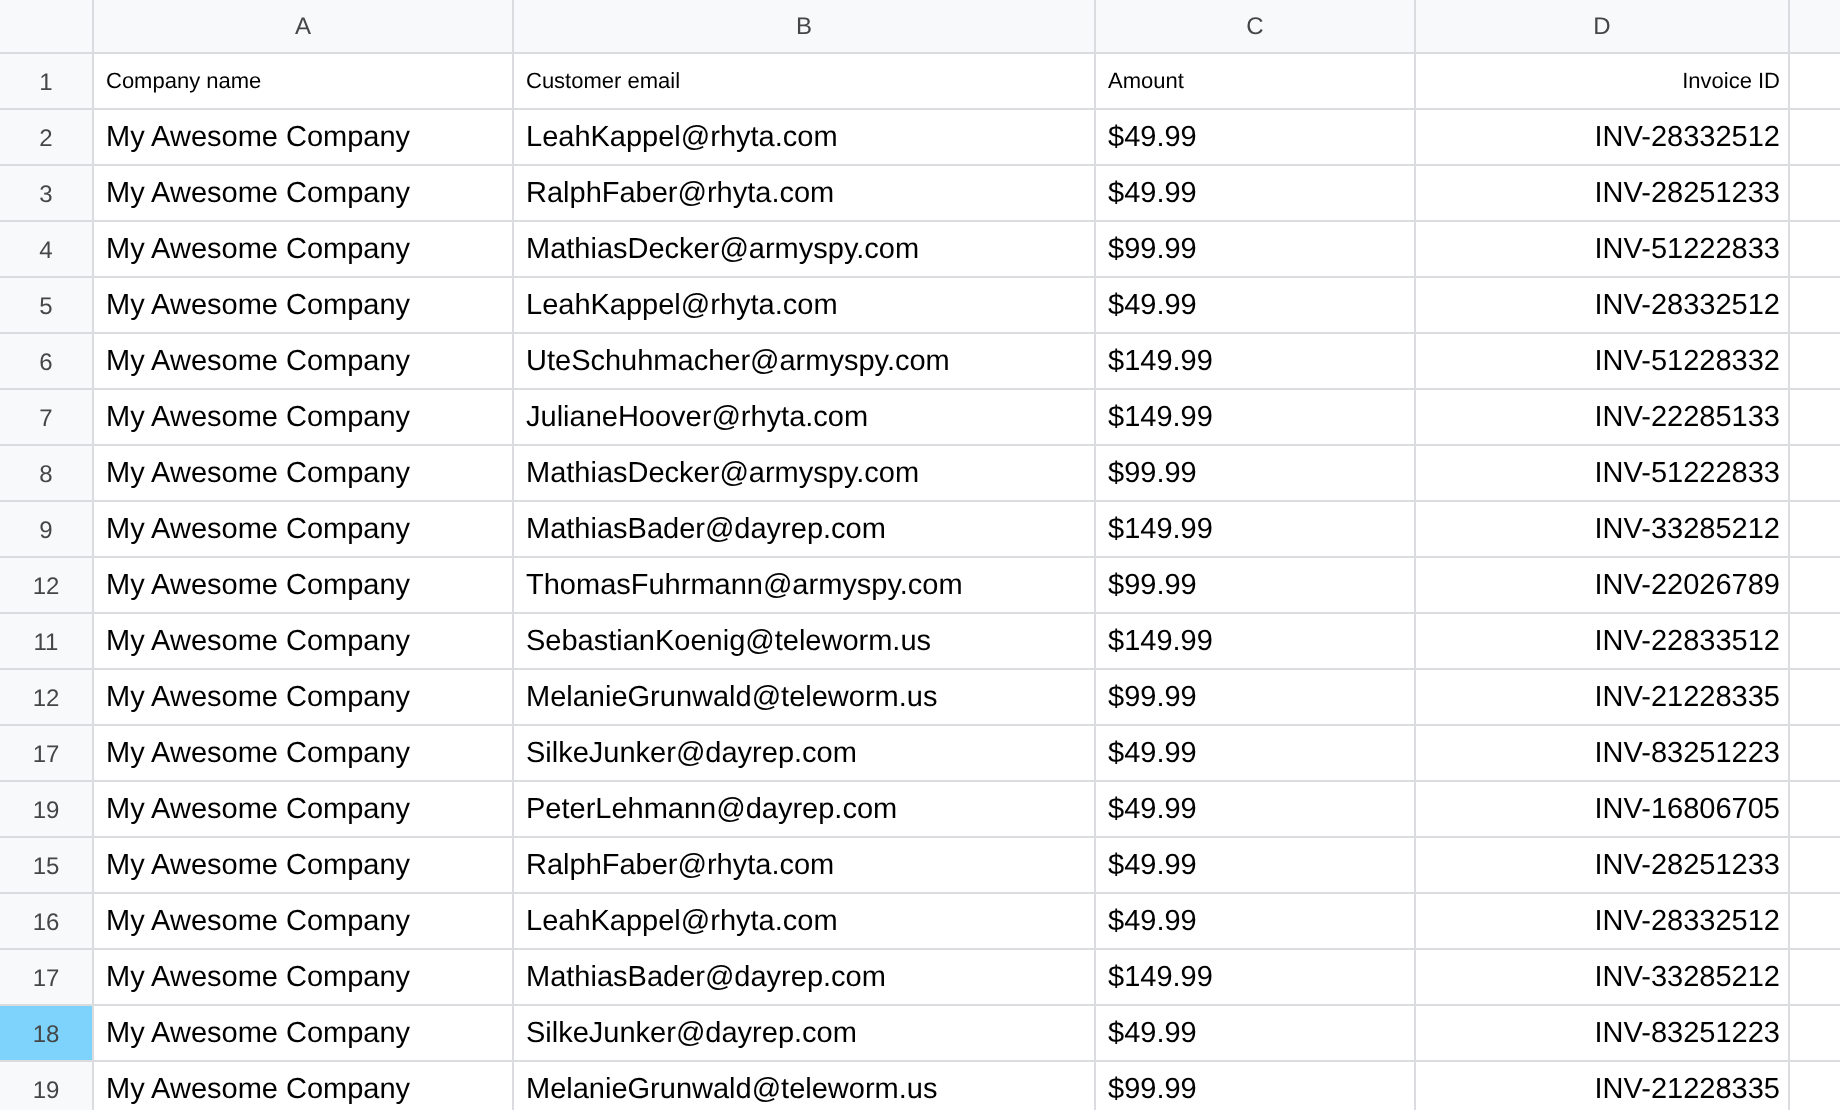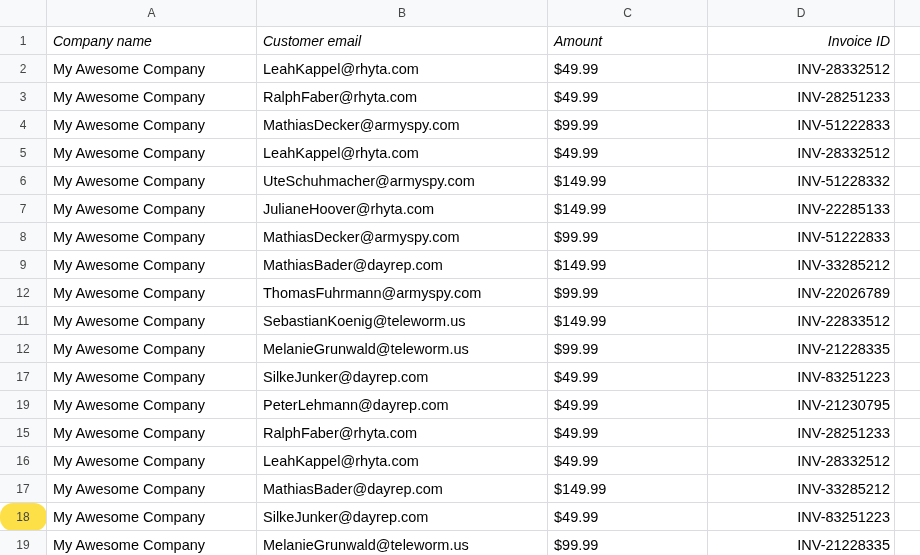--- a/index.html
+++ b/index.html
@@ -54,43 +54,41 @@
     border: 1px solid #dadce0;
     border-left: none;
     font-size: 12px;
     color: #444746;
     text-align: center;
     vertical-align: middle;
     padding: 0;
     height: 27px;
   }
   tr.highlight td.rownum {
-    background: #fde047;
-    border-radius: 13px;
+    background: #7dd3fc;
   }
 
   td.cell {
     border: 1px solid #dadce0;
     height: 27px;
     padding: 0 4px 0 6px;
     font-size: 14.5px;
     color: #000000;
     vertical-align: middle;
     white-space: nowrap;
     overflow: hidden;
     text-overflow: clip;
     background: #ffffff;
   }
   td.cell.last {
     border-right: none;
   }
 
   tr.header-row td.cell {
-    font-size: 14px;
-    font-style: italic;
+    font-size: 11px;
   }
 
   
   .col-a { width: 209px; }
   .col-b { width: 290px; }
   .col-c { width: 159px; }
   .col-d { width: 186px; text-align: right; }
   .col-e { width: 30px; }
 </style>
 </head>
@@ -224,21 +222,21 @@
         <td class="cell col-c">$49.99</td>
         <td class="cell col-d">INV-83251223</td>
         <td class="cell col-e last"></td>
       </tr>
 
       <tr>
         <td class="rownum">19</td>
         <td class="cell col-a">My Awesome Company</td>
         <td class="cell col-b">PeterLehmann@dayrep.com</td>
         <td class="cell col-c">$49.99</td>
-        <td class="cell col-d">INV-21230795</td>
+        <td class="cell col-d">INV-16806705</td>
         <td class="cell col-e last"></td>
       </tr>
 
       <tr>
         <td class="rownum">15</td>
         <td class="cell col-a">My Awesome Company</td>
         <td class="cell col-b">RalphFaber@rhyta.com</td>
         <td class="cell col-c">$49.99</td>
         <td class="cell col-d">INV-28251233</td>
         <td class="cell col-e last"></td>

